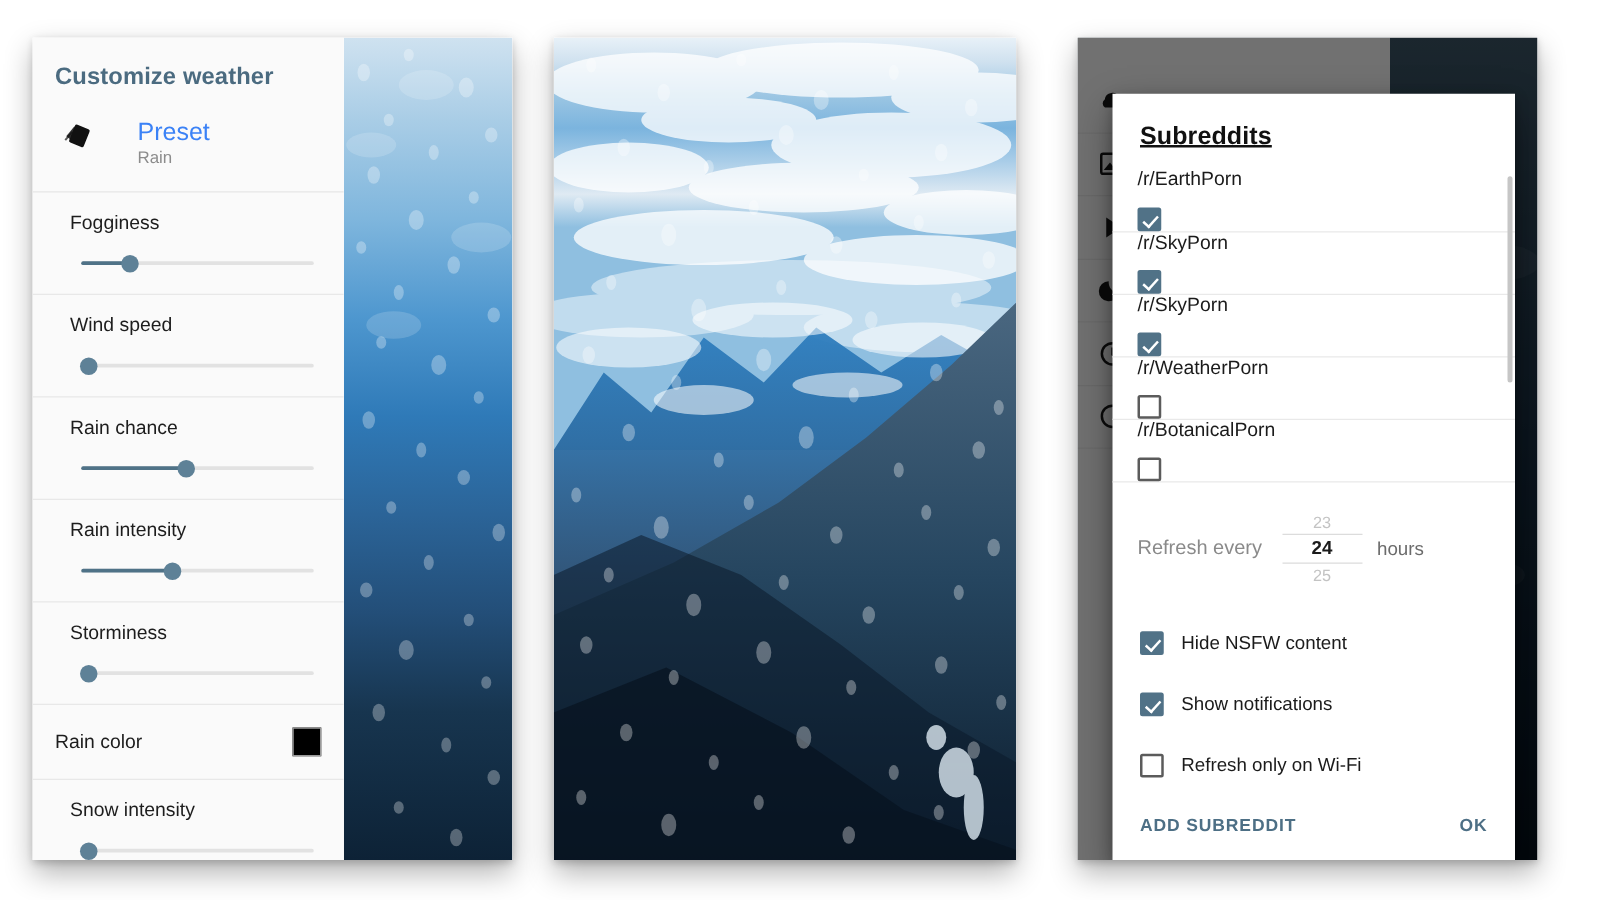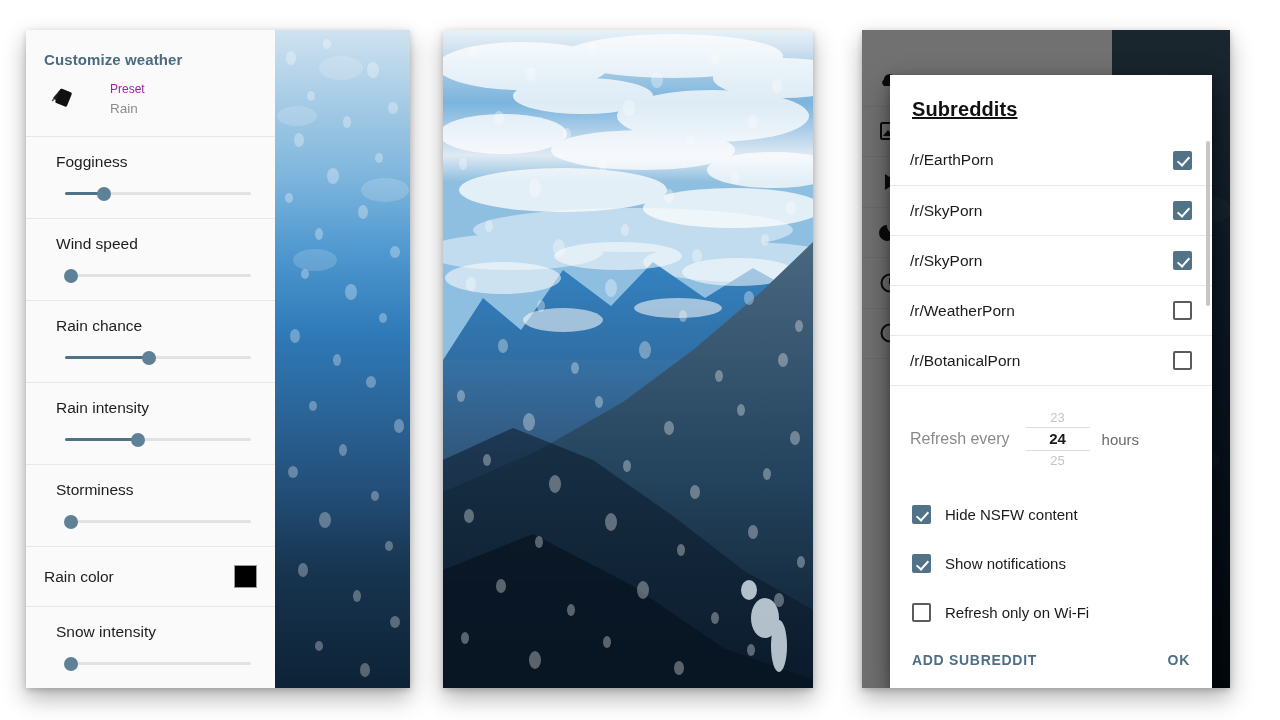--- a/index.html
+++ b/index.html
@@ -43,39 +43,39 @@
 
   .panel1-photo {
     position: absolute;
     right: 0; top: 0;
     width: 135px;
     height: 100%;
   }
 
   .section-title {
     color: #4b6b80;
-    font-size: 15px;
+    font-size: 19px;
     font-weight: 700;
     padding: 21px 0 0 18px;
     letter-spacing: .1px;
   }
 
   .preset-row {
     display: flex;
     align-items: center;
     padding: 12px 0 18px 16px;
     border-bottom: 1px solid #e6e6e6;
   }
   .preset-icon {
     width: 40px; height: 38px;
     display: flex; align-items: center; justify-content: center;
     flex: none;
   }
   .preset-text { margin-left: 28px; }
-  .preset-name { font-size: 12px; color: #a21caf; line-height: 19px; }
+  .preset-name { font-size: 20px; color: #3b82f6; line-height: 19px; margin-top: 12px; }
   .preset-value { font-size: 13.5px; color: #8c8c8c; line-height: 18px; margin-top: 1px; }
 
   .slider-row {
     padding: 15px 18px 14px 30px;
     border-bottom: 1px solid #e8e8e8;
   }
   .slider-label { font-size: 15.5px; color: #1d1d1d; line-height: 20px; }
 
   .slider-track-wrap {
     position: relative;
@@ -171,25 +171,25 @@
     font-weight: 700;
     color: #111;
     padding: 23px 22px 14px 22px;
     letter-spacing: .1px;
     text-decoration: underline;
   }
 
   .sub-list { position: relative; }
   .sub-row {
     display: flex;
-    align-items: center;
     justify-content: space-between;
     height: 50px;
     padding: 0 20px 0 20px;
     border-top: 1px solid #e9e9e9;
+    flex-direction: column;
   }
   .sub-row:first-child { border-top: none; }
   .sub-name { font-size: 15.5px; color: #1b1b1b; }
 
   .cbx {
     width: 19px; height: 19px;
     flex: none;
     border: 2px solid #5b5b5b;
     border-radius: 2px;
     background: #fff;

